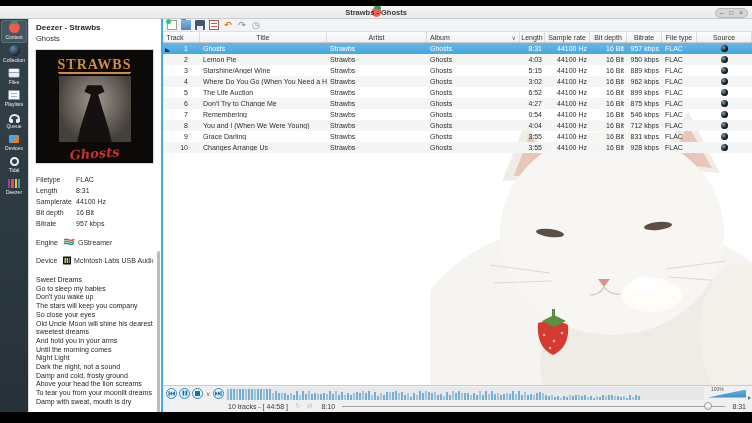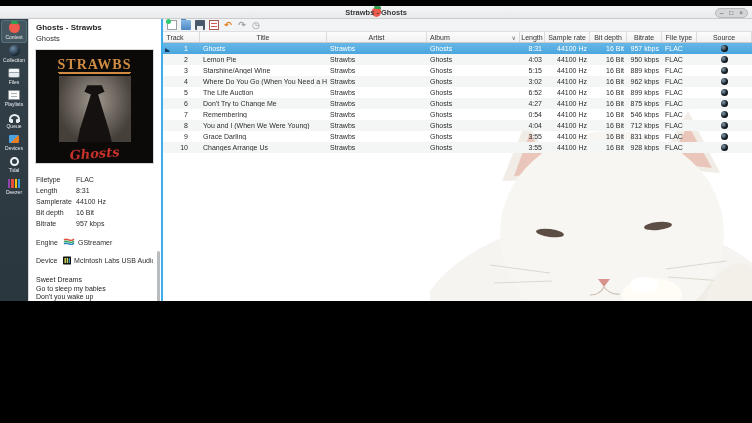--- a/index.html
+++ b/index.html
@@ -1,17 +1,17 @@
 <!DOCTYPE html>
 <html><head>
 <meta charset="utf-8">
 <style>
   *{margin:0;padding:0;box-sizing:border-box;font-family:"Liberation Sans",sans-serif;}
   html,body{background:#000;}
-  .screen{position:relative;width:752px;height:301px;background:#737373;overflow:hidden;}
+  .screen{position:relative;width:752px;height:423px;background:#737373;overflow:hidden;}
   .window{position:absolute;left:0;top:6px;width:752px;height:406px;background:#eff0f1;display:flex;flex-direction:column;}
 
   
   .titlebar{height:13px;background:linear-gradient(#f4f5f6,#e9eaeb);border-bottom:1px solid #c9cbcd;display:flex;align-items:center;position:relative;flex:0 0 auto;}
   .app-icon{width:9px;height:9px;margin-left:4px;}
   .title-text{position:absolute;left:0;right:0;text-align:center;font-size:7.5px;font-weight:bold;color:#353739;}
   .winbtns{position:absolute;right:4px;top:1.5px;background:#d4d6d8;border:1px solid #b7b9bb;border-radius:6px;height:10px;display:flex;align-items:center;padding:0 4px;gap:6px;}
   .winbtns span{font-size:6.5px;color:#55585a;line-height:8px;cursor:default;}
 
   
@@ -177,21 +177,21 @@
             <span class="sbi" data-name="tidal-icon"></span>
             <span class="side-label" data-name="sidebar-item-label">Tidal</span>
           </div>
           <div class="side-item" data-name="sidebar-item-deezer">
             <span class="sbi" data-name="deezer-icon"></span>
             <span class="side-label" data-name="sidebar-item-label">Deezer</span>
           </div>
         </div>
 
       <div class="context-panel" data-name="context-panel">
-        <div class="cp-title" data-name="now-playing-title">Ghosts - Strawbs</div>
+        <div class="cp-title" data-name="now-playing-title">Deezer - Strawbs</div>
         <div class="cp-sub" data-name="now-playing-album">Ghosts</div>
         <div class="album-art" data-name="album-art">
           <span class="art-band" data-name="album-art-band-name">STRAWBS</span>
           <div class="art-photo" data-name="album-art-photo"></div>
           <div class="art-script" data-name="album-art-title-script">Ghosts</div>
         </div>
         <div class="cp-info" data-name="track-info-list">
             <div class="info-row" data-name="info-row">
               <span class="lbl">Filetype</span>
               <span>FLAC</span>

